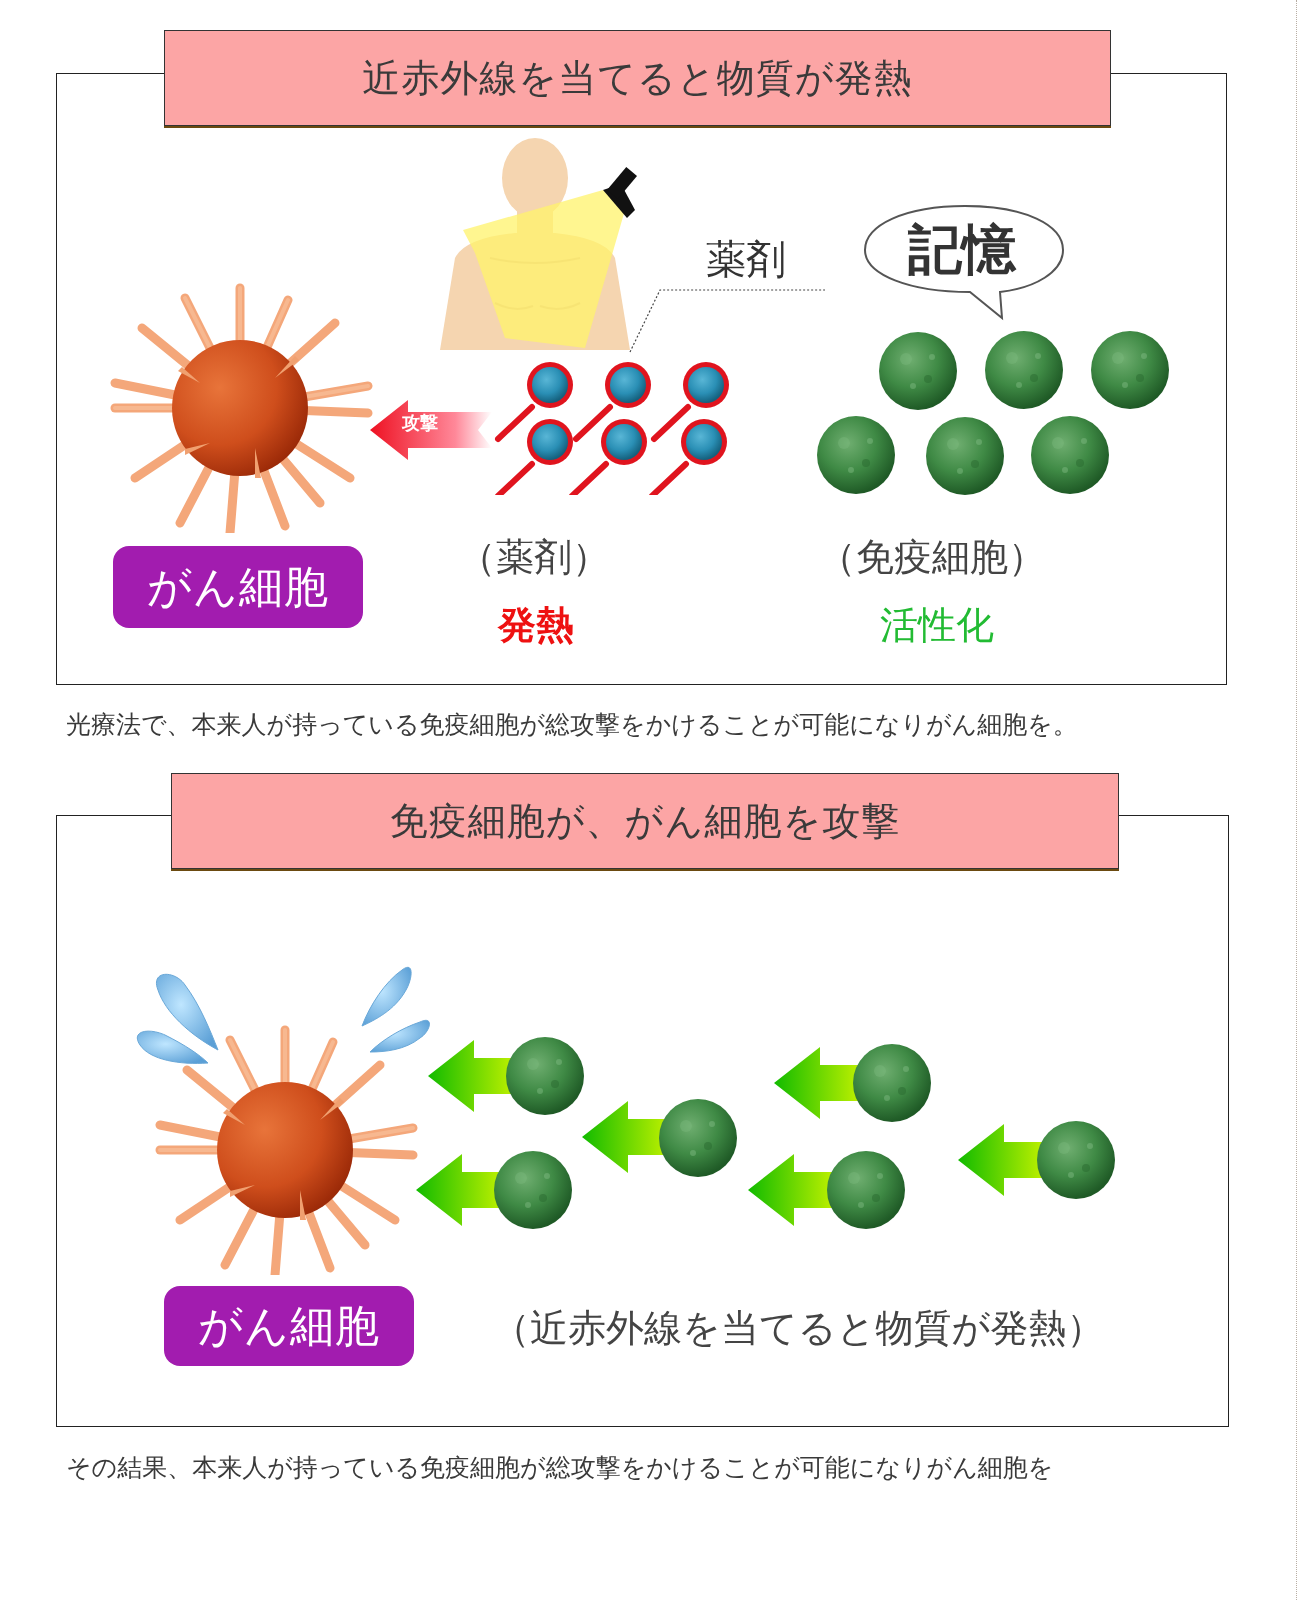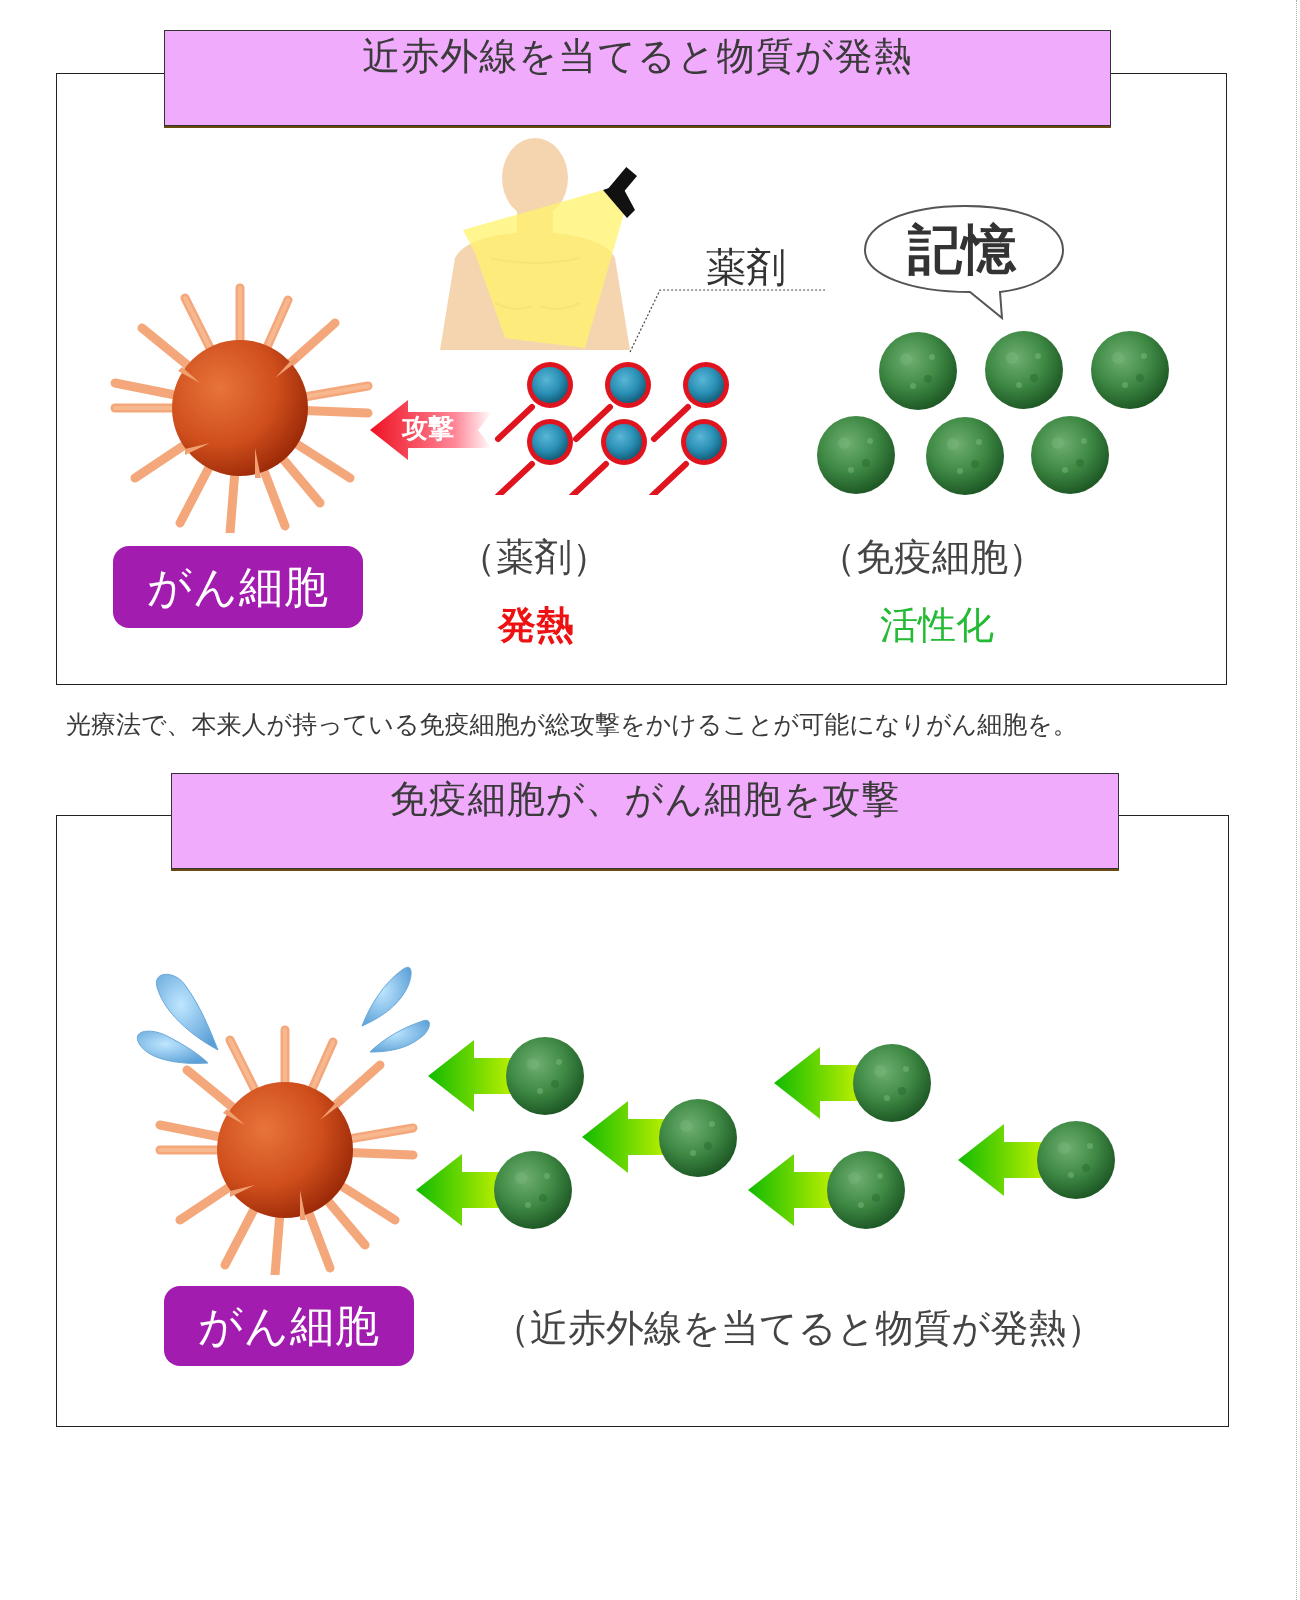--- a/index.html
+++ b/index.html
@@ -9,42 +9,42 @@
     overflow: hidden;
   }
   .dotted-edge {
     position: absolute; left: 1296px; top: 0; width: 0; height: 1600px;
     border-left: 1px dotted #b8aea4;
   }
   .panel {
     position: absolute; border: 1px solid #222; background: #fff;
   }
   .header-band {
-    position: absolute; background: #f0abfc; border: 1px solid #333;
+    position: absolute; background: #fca5a5; border: 1px solid #333;
     box-shadow: 0 2px 0 #6b4a10;
-    display: flex; align-items: flex-start; justify-content: center;
+    display: flex; align-items: center; justify-content: center;
     font-size: 38px; color: #3a3a3a; letter-spacing: 1px;
   }
   .caption {
     position: absolute; font-size: 25px; color: #3a3a3a; line-height: 44px;
   }
   .red-badge {
     position: absolute; background: #a21caf; border-radius: 16px;
     color: #fff; font-size: 44px; display: flex; align-items: center; justify-content: center;
     letter-spacing: 1px;
   }
   .label { position: absolute; font-size: 38px; color: #444; white-space: nowrap; }
   .label.red { color: #ee1111; font-weight: bold; }
   .label.green { color: #22bb33; font-weight: normal; }
   .abs { position: absolute; }
   .memory-text {
     position: absolute; font-size: 54px; font-weight: bold; color: #333;
   }
   .attack-text {
-    position: absolute; font-size: 26px; color: #fff; font-weight: bold;
+    position: absolute; font-size: 18px; color: #fff; font-weight: bold;
   }
 </style>
 </head>
 <body>
 
 <div class="dotted-edge"></div>
 
 <svg width="0" height="0" style="position:absolute">
   <defs>
     <radialGradient id="gCell" cx="40%" cy="35%" r="65%">
@@ -141,21 +141,21 @@
   <path d="M105,168 Q125,175 145,165" stroke="#e0b890" stroke-width="2" fill="none"></path>
 
   <polygon points="28,92 168,52 190,72 150,210 70,200 40,115" fill="#fff36b" opacity="0.75"></polygon>
 
   <g>
     <polygon points="168,52 186,46 200,72 192,80" fill="#111"></polygon>
     <rect x="180" y="30" width="14" height="30" fill="#111" transform="rotate(40 187 45)"></rect>
   </g>
 </svg>
 
-<div class="label" style="left:706px; top:240px; font-size:40px; color:#333;">薬剤</div>
+<div class="label" style="left:706px; top:232px; font-size:40px; color:#333;">薬剤</div>
 <svg class="abs" style="left:620px; top:286px;" width="210" height="70">
   <polyline points="10,66 40,4 205,4" fill="none" stroke="#444" stroke-width="1.2" stroke-dasharray="2,2"></polyline>
 </svg>
 
 <svg class="abs" style="left:860px; top:200px;" width="210" height="130" viewBox="0 0 210 130">
   <path d="M105,6 C165,6 203,25 203,50 C203,72 175,88 140,92 L142,118 L110,92 C50,92 5,75 5,50 C5,25 45,6 105,6 Z" fill="#fff" stroke="#555" stroke-width="2"></path>
 </svg>
 <div class="memory-text" style="left:908px; top:214px;text-align:center;">記憶</div>
 
 <svg class="abs" style="left:105px; top:283px;" width="270" height="250" viewBox="-135 -125 270 250">
@@ -275,13 +275,14 @@
     </g>
   <g>
       <use href="#immuneCell" x="666" y="130"></use>
     </g>
 </svg>
 
 <div class="red-badge" style="left:164px; top:1286px; width:250px; height:80px;">がん細胞</div>
 <div class="label" style="left:492px; top:1303px; font-size:38px;">（近赤外線を当てると物質が発熱）</div>
 
 <div class="caption" style="left:66px; top:1446px;">
+  <div style="white-space:nowrap;">その結果、本来人が持っている免疫細胞が総攻撃をかけることが可能になりがん細胞を</div>
 </div>
 
 </body></html>

